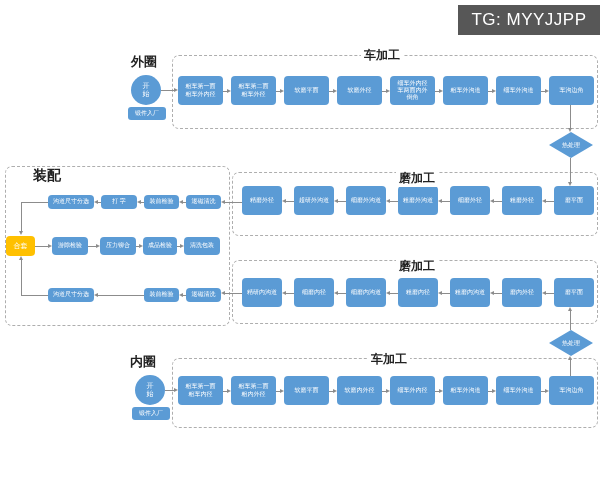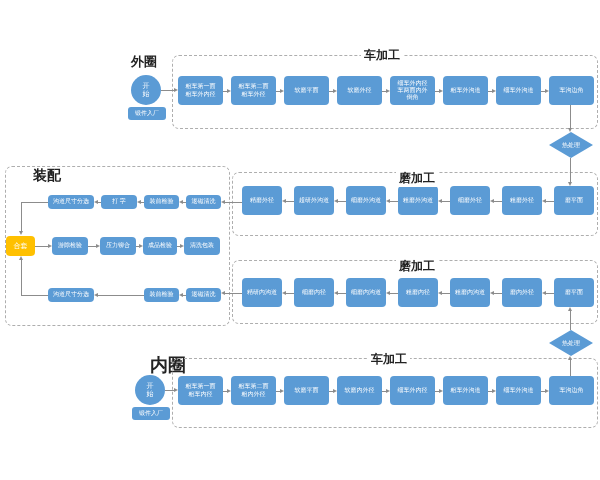--- a/index.html
+++ b/index.html
@@ -35,20 +35,21 @@
   .ah-l{border-top:2.5px solid transparent;border-bottom:2.5px solid transparent;border-right:4px solid var(--line);}
   .ah-d{border-left:2.5px solid transparent;border-right:2.5px solid transparent;border-top:4px solid var(--line);}
   .ah-u{border-left:2.5px solid transparent;border-right:2.5px solid transparent;border-bottom:4px solid var(--line);}
   .lane{position:absolute;left:0;top:0;width:100%;height:100%;}
 </style>
 </head>
 <body>
 
 <div class="canvas">
 
+  <div class="badge" style="left:458px;top:5px;width:142px;height:30px">TG: MYYJJPP</div>
 
   <div class="ring-label" style="left:131px;top:53px;font-size:13px">外圈</div>
   <div class="dash-box" style="left:172px;top:55px;width:424px;height:72px"></div>
   <div class="proc-label" style="left:361px;top:47px">车加工</div>
   <div class="start-circle" style="left:131px;top:75px;width:30px;height:30px">
       <span>开始</span>
     </div>
   <div class="input-box" style="left:128px;top:107px;width:38px;height:13px">锻件入厂</div>
   <div class="lane">
       <div class="flow-box" style="left: 178px; top: 76px; width: 45px; height: 29px;">粗车第一面
@@ -123,21 +124,21 @@
       <div class="ah-l" style="left: 438px; top: 290.5px;"></div>
       <div class="flow-box" style="left: 450px; top: 278px; width: 40px; height: 29px;">粗磨内沟道</div>
       <div class="hl" style="left: 493px; top: 292.5px; width: 9px;"></div>
       <div class="ah-l" style="left: 490px; top: 290.5px;"></div>
       <div class="flow-box" style="left: 502px; top: 278px; width: 40px; height: 29px;">磨内外径</div>
       <div class="hl" style="left: 545px; top: 292.5px; width: 9px;"></div>
       <div class="ah-l" style="left: 542px; top: 290.5px;"></div>
       <div class="flow-box" style="left: 554px; top: 278px; width: 40px; height: 29px;">磨平面</div>
     </div>
 
-  <div class="ring-label" style="left:150px;top:353px;font-size:18px">内圈</div>
+  <div class="ring-label" style="left:130px;top:353px;font-size:13px">内圈</div>
   <div class="dash-box" style="left:172px;top:358px;width:424px;height:68px"></div>
   <div class="proc-label" style="left:368px;top:351px">车加工</div>
   <div class="start-circle" style="left:135px;top:375px;width:30px;height:30px">
       <span>开始</span>
     </div>
   <div class="input-box" style="left:132px;top:407px;width:38px;height:13px">锻件入厂</div>
   <div class="lane">
       <div class="flow-box" style="left: 178px; top: 376px; width: 45px; height: 29px;">粗车第一面
 粗车内径</div>
       <div class="hl" style="left: 223px; top: 390.5px; width: 5px;"></div>

